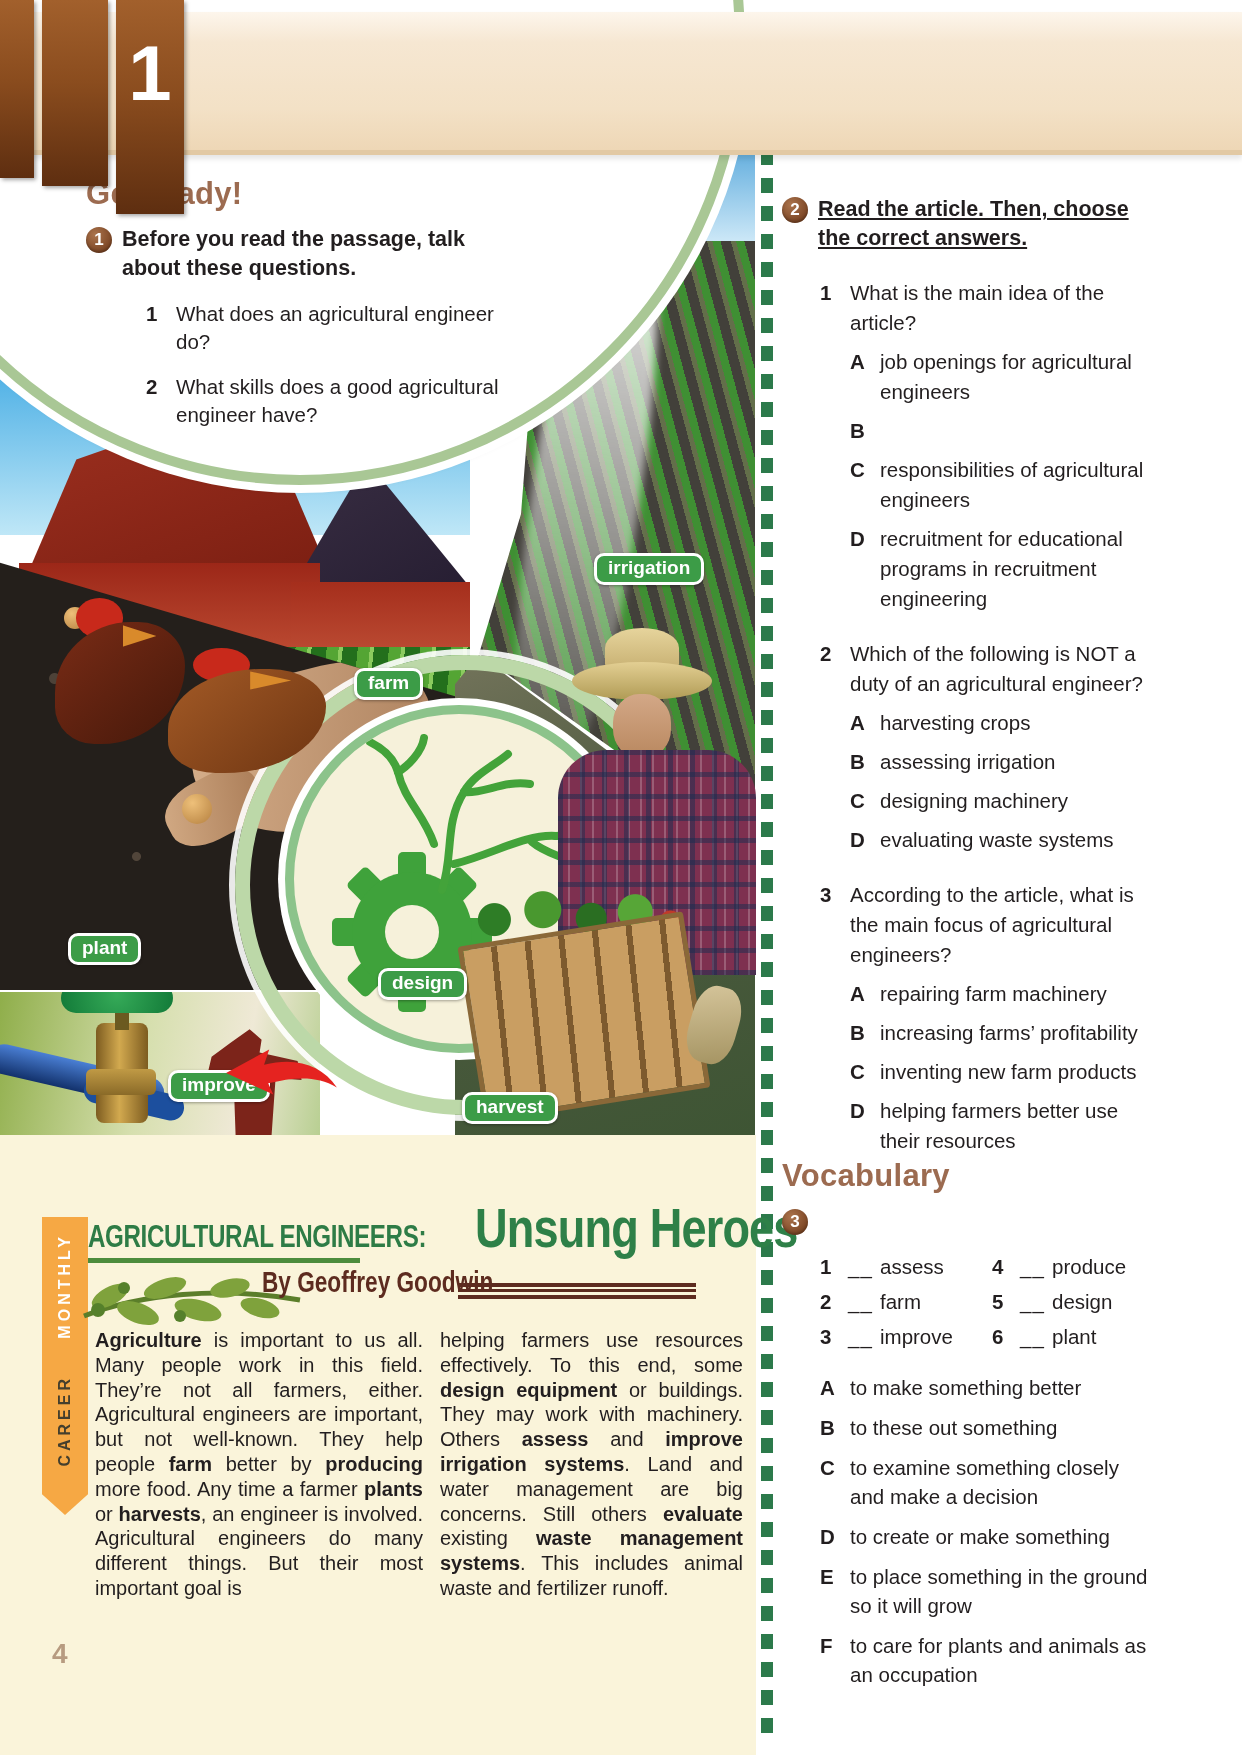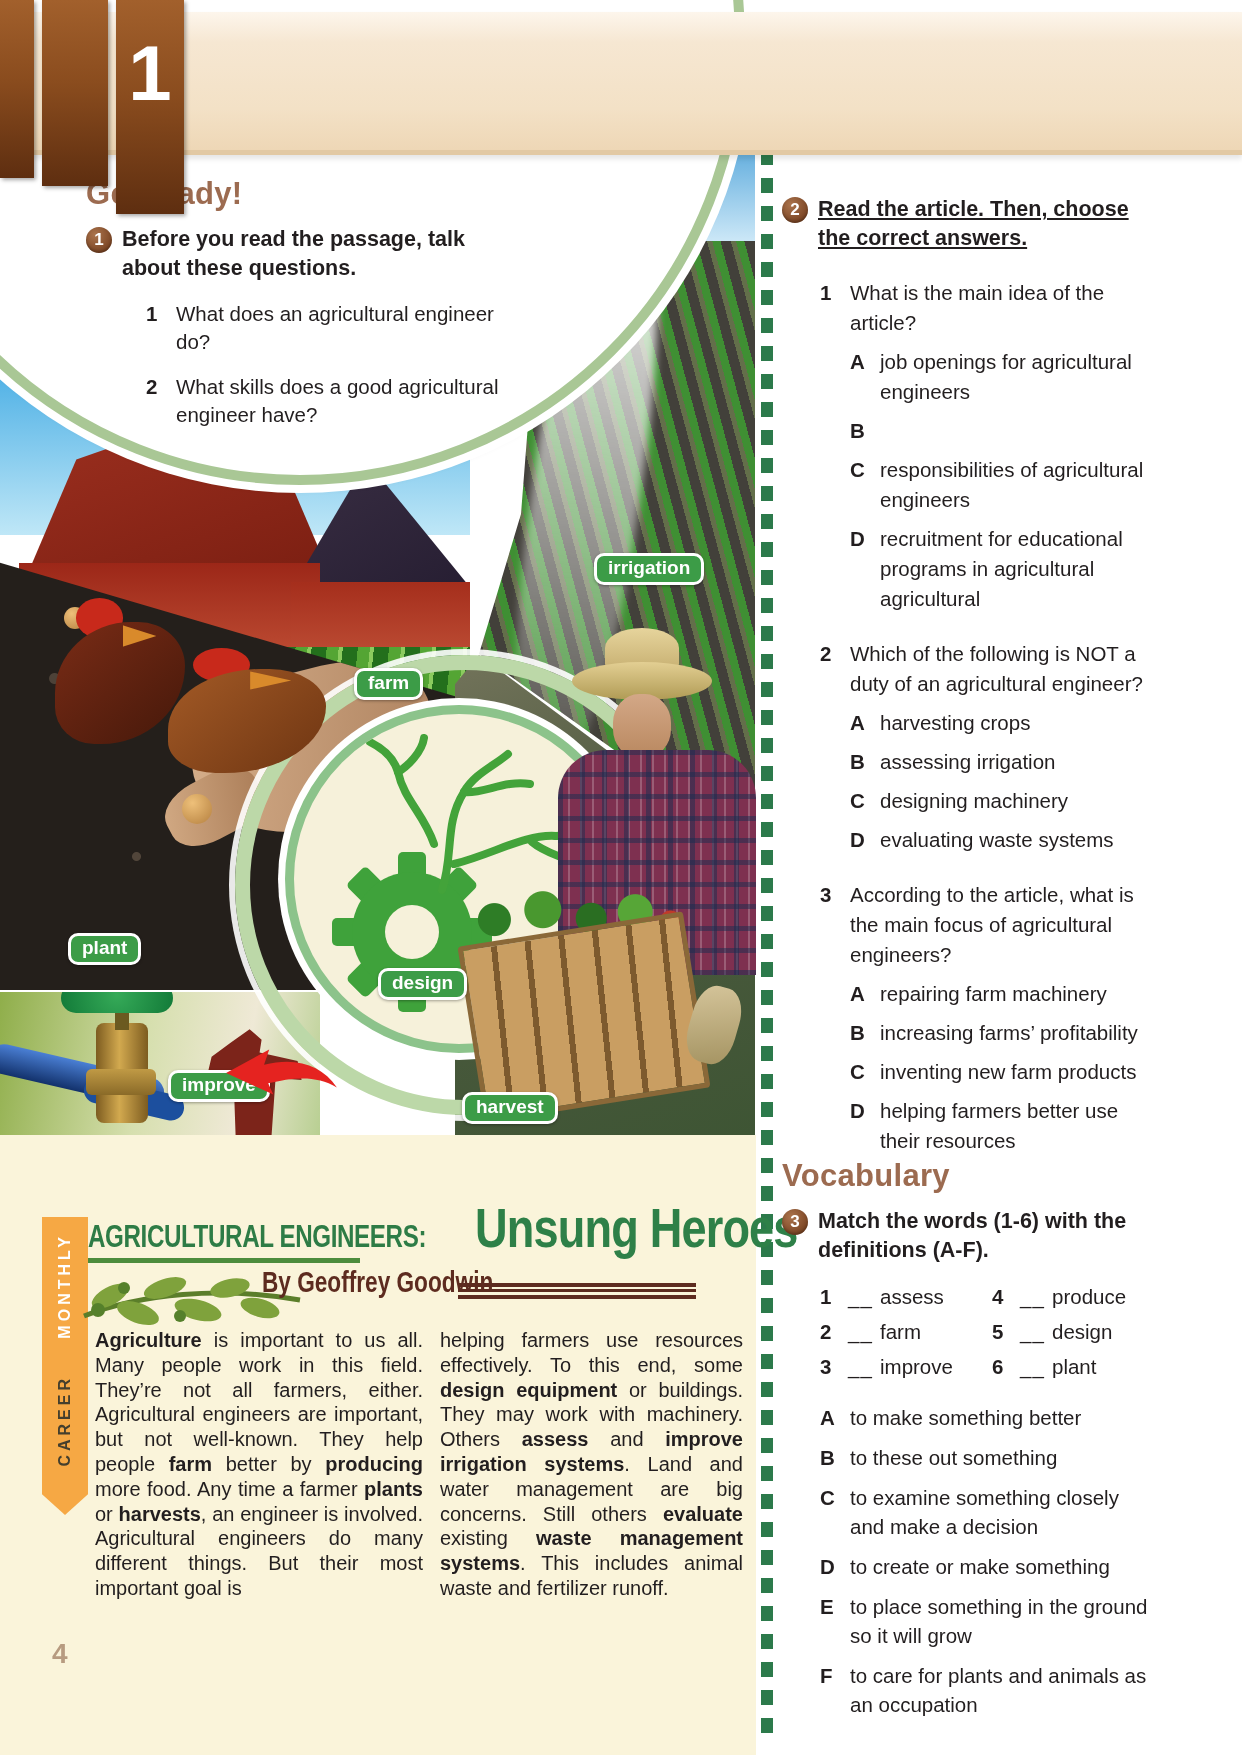--- a/index.html
+++ b/index.html
@@ -262,21 +262,21 @@
           </div>
         <div class="opt">
             <span class="opt-letter">B</span>
           </div>
         <div class="opt">
             <span class="opt-letter">C</span>
             <span>responsibilities of agricultural engineers</span>
           </div>
         <div class="opt">
             <span class="opt-letter">D</span>
-            <span>recruitment for educational programs in agricultural agricultural</span>
+            <span>recruitment for educational programs in recruitment engineering</span>
           </div>
       </div>
     </div>
 
     <div class="q">
       <div class="q-head">
         <span class="q-num">2</span>
         <span>Which of the following is NOT a duty of an agricultural engineer?</span>
       </div>
       <div class="opts">
@@ -322,21 +322,20 @@
             <span>helping farmers better use their resources</span>
           </div>
       </div>
     </div>
   </div>
 
   <div class="abs tblock vocab-block">
     <div class="section-h">Vocabulary</div>
     <div class="ex-head">
       <div class="badge">3</div>
-      <div class="instr" style="width:316px;">Match the words (1-6) with the definitions (A-F).</div>
     </div>
     <div class="words">
       <div class="word-item">
           <span class="w-num">1</span>
           <span class="w-blank">__</span>
           <span>assess</span>
         </div>
       <div class="word-item">
           <span class="w-num">4</span>
           <span class="w-blank">__</span>

